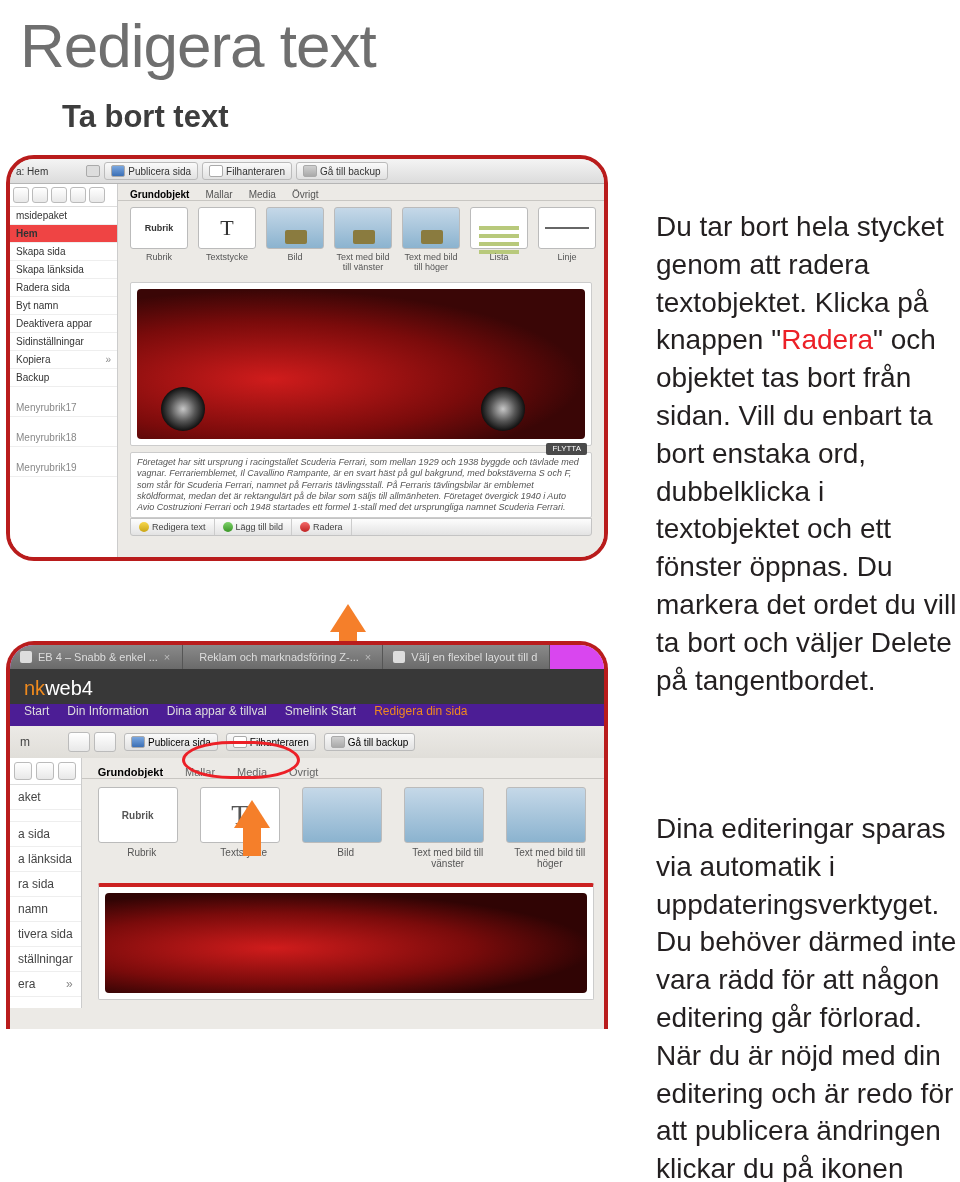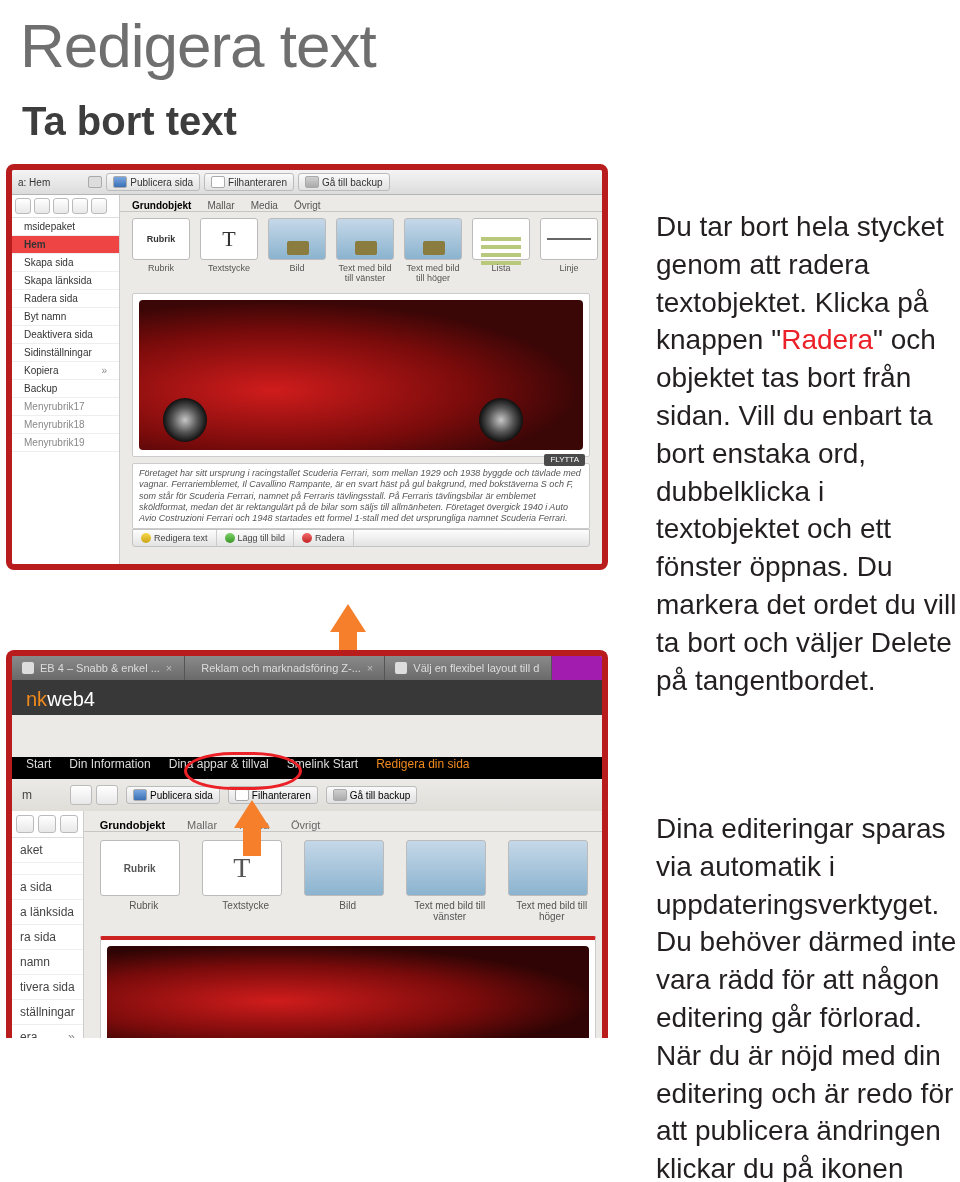--- a/index.html
+++ b/index.html
@@ -23,30 +23,31 @@
     border-radius: 14px;
     line-height: 1;
   }
   .page-title {
     font-size: 62px;
     color: #6f6f6f;
     font-weight: 400;
     letter-spacing: -1px;
   }
   .subtitle {
-    font-size: 40px;
+    font-size: 31px;
     color: #3d3d3d;
     font-weight: bold;
     padding: 18px 0 14px 22px;
+    margin-left: 40px;
   }
 
   
   .figure {
-    border: 6px solid #b91c1c;
-    border-radius: 8px;
+    border: 4px solid #b91c1c;
+    border-radius: 28px;
     margin: 6px 20px 0 6px;
     overflow: hidden;
     position: relative;
     background: #eceae6;
   }
   .fig1 { width: 602px; height: 406px; }
   .fig2 { width: 602px; height: 388px; margin-top: 80px; border-bottom: none; border-bottom-left-radius:0; border-bottom-right-radius:0;}
 
   
   .para-block {
@@ -100,23 +101,23 @@
   .tiny-icon.doc { background:#fff;}
   .tiny-icon.back { background:linear-gradient(#d0d0d0,#aaa);}
 
   .fig1 .body { display:flex; height: calc(100% - 24px);}
   .sidebar {
     width: 108px; background:#fff; border-right:1px solid #ccc;
     font-size:10px; color:#333;
   }
   .sidebar .toprow { display:flex; gap:3px; padding:3px; border-bottom:1px solid #ddd;}
   .sidebar .toprow span{ width:16px;height:16px;border:1px solid #bbb;border-radius:3px;background:linear-gradient(#fff,#e8e8e8);}
-  .menu-item { padding:3px 12px; border-bottom:1px solid #eee; white-space:nowrap; overflow:hidden;}
+  .menu-item { padding:3px 6px; border-bottom:1px solid #eee; white-space:nowrap; overflow:hidden;}
   .menu-item.active { background:#ef4444; font-weight:bold;}
-  .menu-item.sub { color:#888;}
+  .menu-item.sub { color:#888;margin-top:12px;}
   .menu-item .chev { float:right; color:#888;}
 
   .canvas {
     flex:1; background:#eceae6; position:relative; overflow:hidden;
   }
   .tabrow {
     display:flex; gap:16px; font-size:10px; padding:5px 12px 0 12px; color:#555;
     border-bottom:1px solid #c8c6c2;
   }
   .tabrow .tab.active{ color:#000; font-weight:bold;}
@@ -166,21 +167,21 @@
   .edit-bar .eb {
     padding:3px 8px; display:flex; align-items:center; gap:3px; border-right:1px solid #ccc;
   }
   .dot{width:10px;height:10px;border-radius:50%;display:inline-block;}
   .dot.y{background:linear-gradient(#f7d74b,#caa517);}
   .dot.g{background:linear-gradient(#7ed26a,#3a9627);}
   .dot.r{background:linear-gradient(#f36a6a,#c02323);}
 
   
   .fig2 .browser-tabs{
-    display:flex; background:#a21caf; font-size:11px; color:#ddd;
+    display:flex; background:#d946ef; font-size:11px; color:#ddd;
   }
   .fig2 .btab{
     padding:6px 12px 6px 10px; display:flex;align-items:center;gap:6px;
     border-right:1px solid #555;
     background:linear-gradient(#8a8a8a,#6a6a6a);
     max-width:200px; white-space:nowrap; overflow:hidden;
   }
   .fig2 .btab .x{color:#bbb;}
   .fig2 .btab .fav{width:12px;height:12px;border-radius:2px;background:#ddd;}
   .fig2 .btab .fav.r{background:#d43;}
@@ -264,21 +265,21 @@
           <span></span>
           <span></span>
           <span></span>
         </div>
       <div class="menu-item">msidepaket</div>
       <div class="menu-item active">Hem</div>
       <div class="menu-item">Skapa sida</div>
       <div class="menu-item">Skapa länksida</div>
       <div class="menu-item">Radera sida</div>
       <div class="menu-item">Byt namn</div>
-      <div class="menu-item">Deaktivera sida</div>
+      <div class="menu-item">Deaktivera appar</div>
       <div class="menu-item">Sidinställningar</div>
       <div class="menu-item"><span>Kopiera</span><span class="chev">»</span></div>
       <div class="menu-item">Backup</div>
       <div class="menu-item sub">Menyrubrik17</div>
       <div class="menu-item sub">Menyrubrik18</div>
       <div class="menu-item sub">Menyrubrik19</div>
     </div>
     <div class="canvas">
       <div class="tabrow">
         <span class="tab active">Grundobjekt</span>
@@ -341,21 +342,21 @@
       </div>
     <div class="btab">
         <span class="fav"></span>
         <span>Välj en flexibel layout till d</span>
       </div>
   </div>
   <div class="brandbar">
     <div class="logo"><span>nk</span><b>web</b><span style="color:#fff">4</span></div>
     <div style="flex:1"></div>
   </div>
-  <div style="background:#000000;padding:0 14px 8px 14px;margin-top:42px;">
+  <div style="background:#4c1d95;padding:0 14px 8px 14px;">
     <div class="navlinks">
       <span class="nl">Start</span>
       <span class="nl">Din Information</span>
       <span class="nl">Dina appar &amp; tillval</span>
       <span class="nl">Smelink Start</span>
       <span class="nl active">Redigera din sida</span>
     </div>
   </div>
 
   <div class="toolbar2" style="position:relative;">

